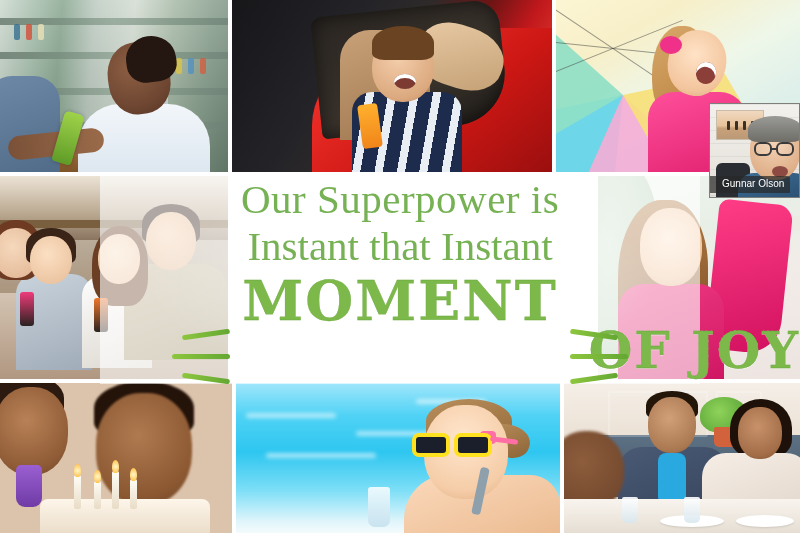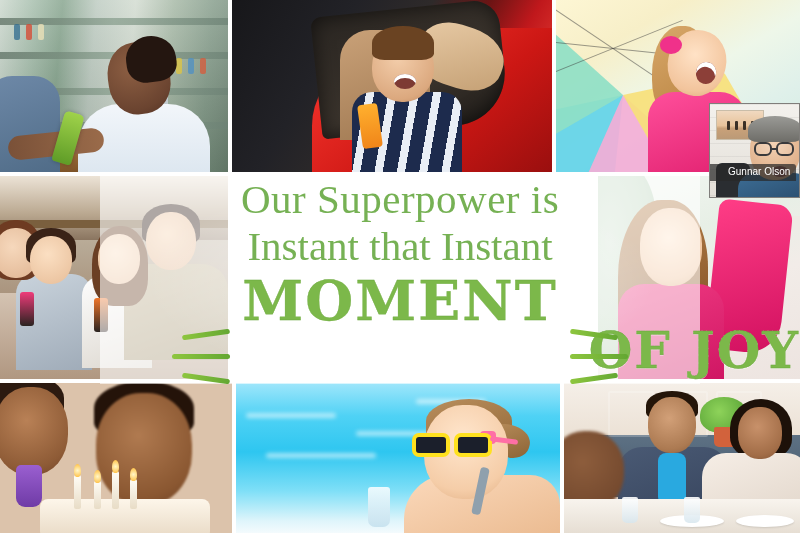--- a/index.html
+++ b/index.html
@@ -539,22 +539,22 @@
   .pip .mouth {
     position:absolute; left:62px; top:62px; width:16px; height:11px;
     border-radius:50%; background:#8d4a42;
   }
   .pip .shirt {
     position:absolute; left:28px; bottom:0; width:72px; height:24px;
     border-radius:16px 16px 0 0;
     background:linear-gradient(160deg,#3d6e96,#2b4f70);
   }
   .pip .nametag {
-    position:absolute; left:0; bottom:16px;
-    padding:2px 6px 3px 18px;
+    position:absolute; left:0; bottom:4px;
+    padding:2px 6px 3px 12px;
     background:rgba(40,40,40,.72);
     color:#ffffff;
     font-size:10px;
     line-height:12px;
     font-family:"Liberation Sans", sans-serif;
     white-space:nowrap;
     border-radius:0 3px 0 0;
   }
 </style>
 </head>

